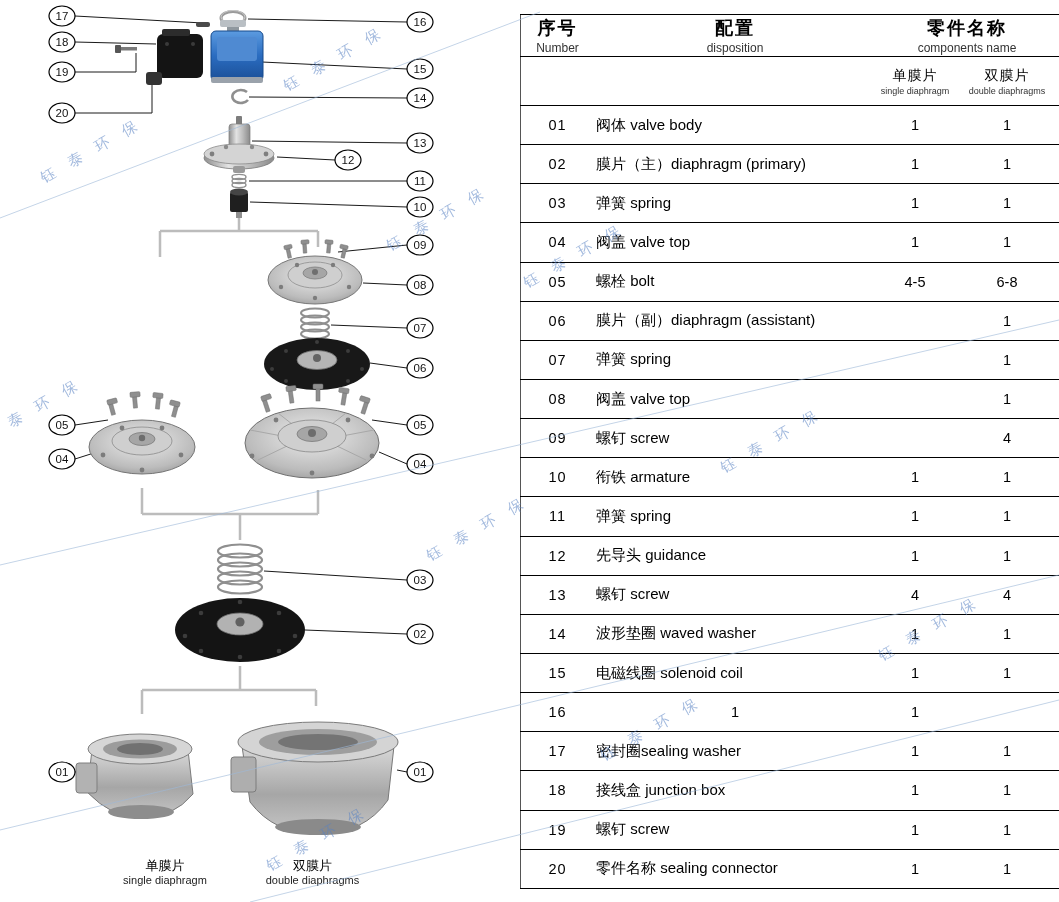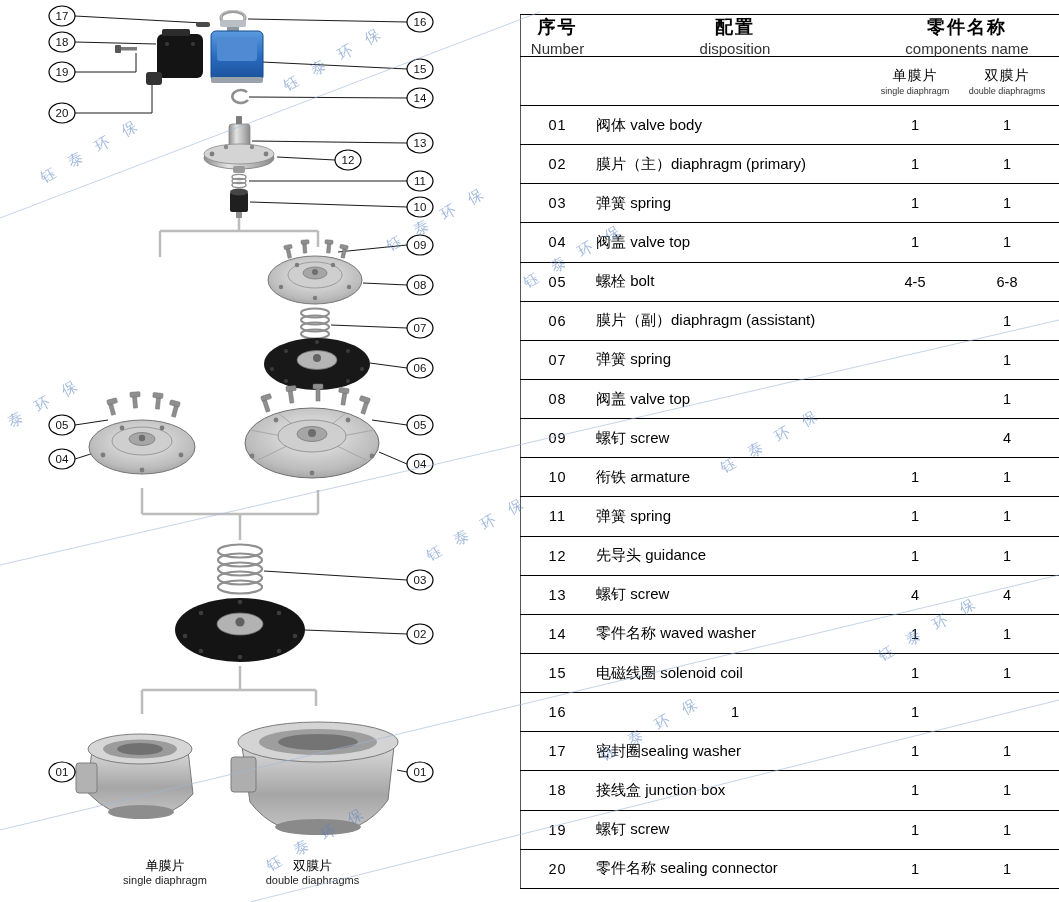--- a/index.html
+++ b/index.html
@@ -12,21 +12,21 @@
   .callouts text { font-size:11.5px; text-anchor:middle; fill:#111; }
   .dlabel { position:absolute; text-align:center; font-size:13px; line-height:1.25; }
   .dlabel .en { font-size:11px; color:#222; }
 
   
   .vdivider { position:absolute; left:520px; top:14px; width:1px; height:874px; background:#555; }
   .table-panel { position:absolute; left:520px; top:14px; width:539px; border-top:1.5px solid #000; background:transparent; }
   .thead { display:grid; grid-template-columns:75px 280px 184px; height:42px;
            border-bottom:1.5px solid #000; align-items:center; text-align:center; }
   .thead .zh { font-size:18px; font-weight:bold; letter-spacing:2px; }
-  .thead .en { font-size:15px; color:#333; margin-top:1px; }
+  .thead .en { font-size:12px; color:#333; margin-top:1px; }
   .subhead { display:grid; grid-template-columns:75px 280px 80px 104px; height:49px;
              border-bottom:1.5px solid #000; align-items:center; text-align:center; }
   .subhead .zh2 { font-size:14px; letter-spacing:1px; }
   .subhead .en2 { font-size:9px; color:#333; margin-top:1px; }
   .trow { display:grid; grid-template-columns:75px 280px 80px 104px; height:39.15px;
           border-bottom:1px solid #000; align-items:center; }
   .c-num { text-align:center; font-size:14.5px; letter-spacing:1px; }
   .c-name { font-size:15px; padding-left:1px; white-space:nowrap; }
   .c-val { text-align:center; font-size:14.5px; }
 
@@ -512,21 +512,21 @@
 
         <div class="trow">
           <div class="c-num">13</div>
           <div class="c-name">螺钉 screw</div>
           <div class="c-val">4</div>
           <div class="c-val">4</div>
         </div>
 
         <div class="trow">
           <div class="c-num">14</div>
-          <div class="c-name">零件名称 waved washer</div>
+          <div class="c-name">波形垫圈 waved washer</div>
           <div class="c-val">1</div>
           <div class="c-val">1</div>
         </div>
 
         <div class="trow">
           <div class="c-num">15</div>
           <div class="c-name">电磁线圈 solenoid coil</div>
           <div class="c-val">1</div>
           <div class="c-val">1</div>
         </div>

